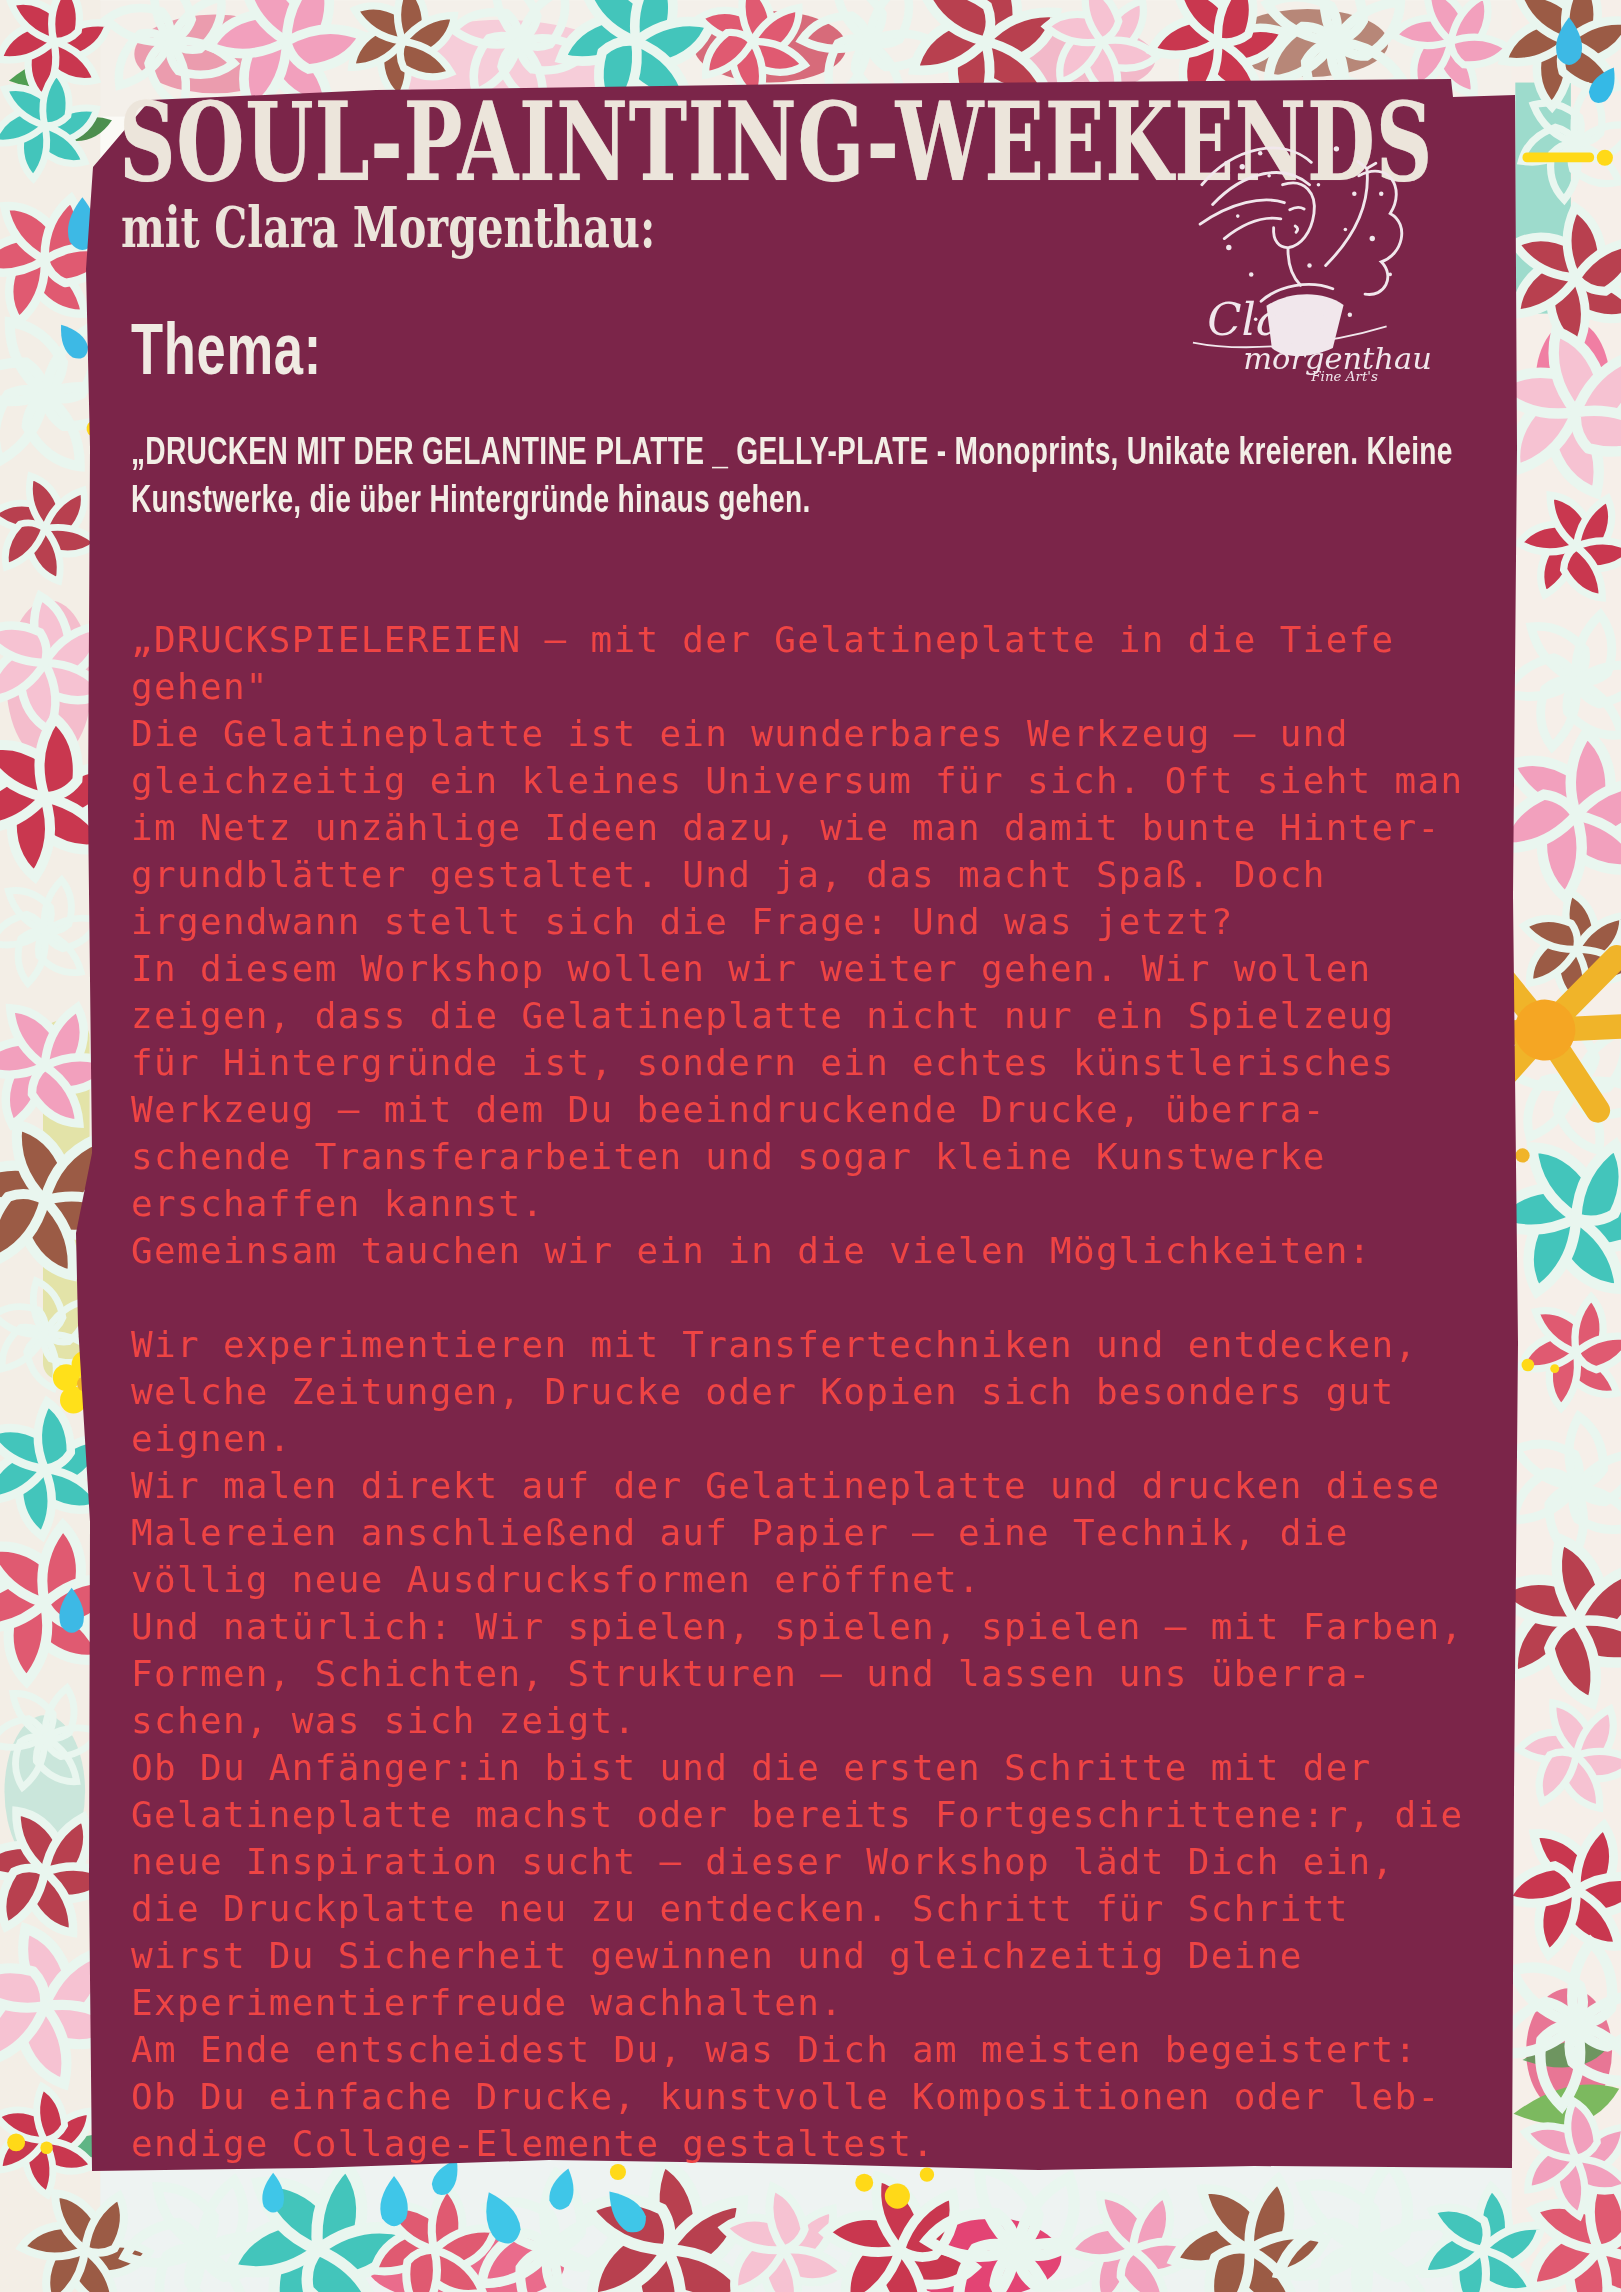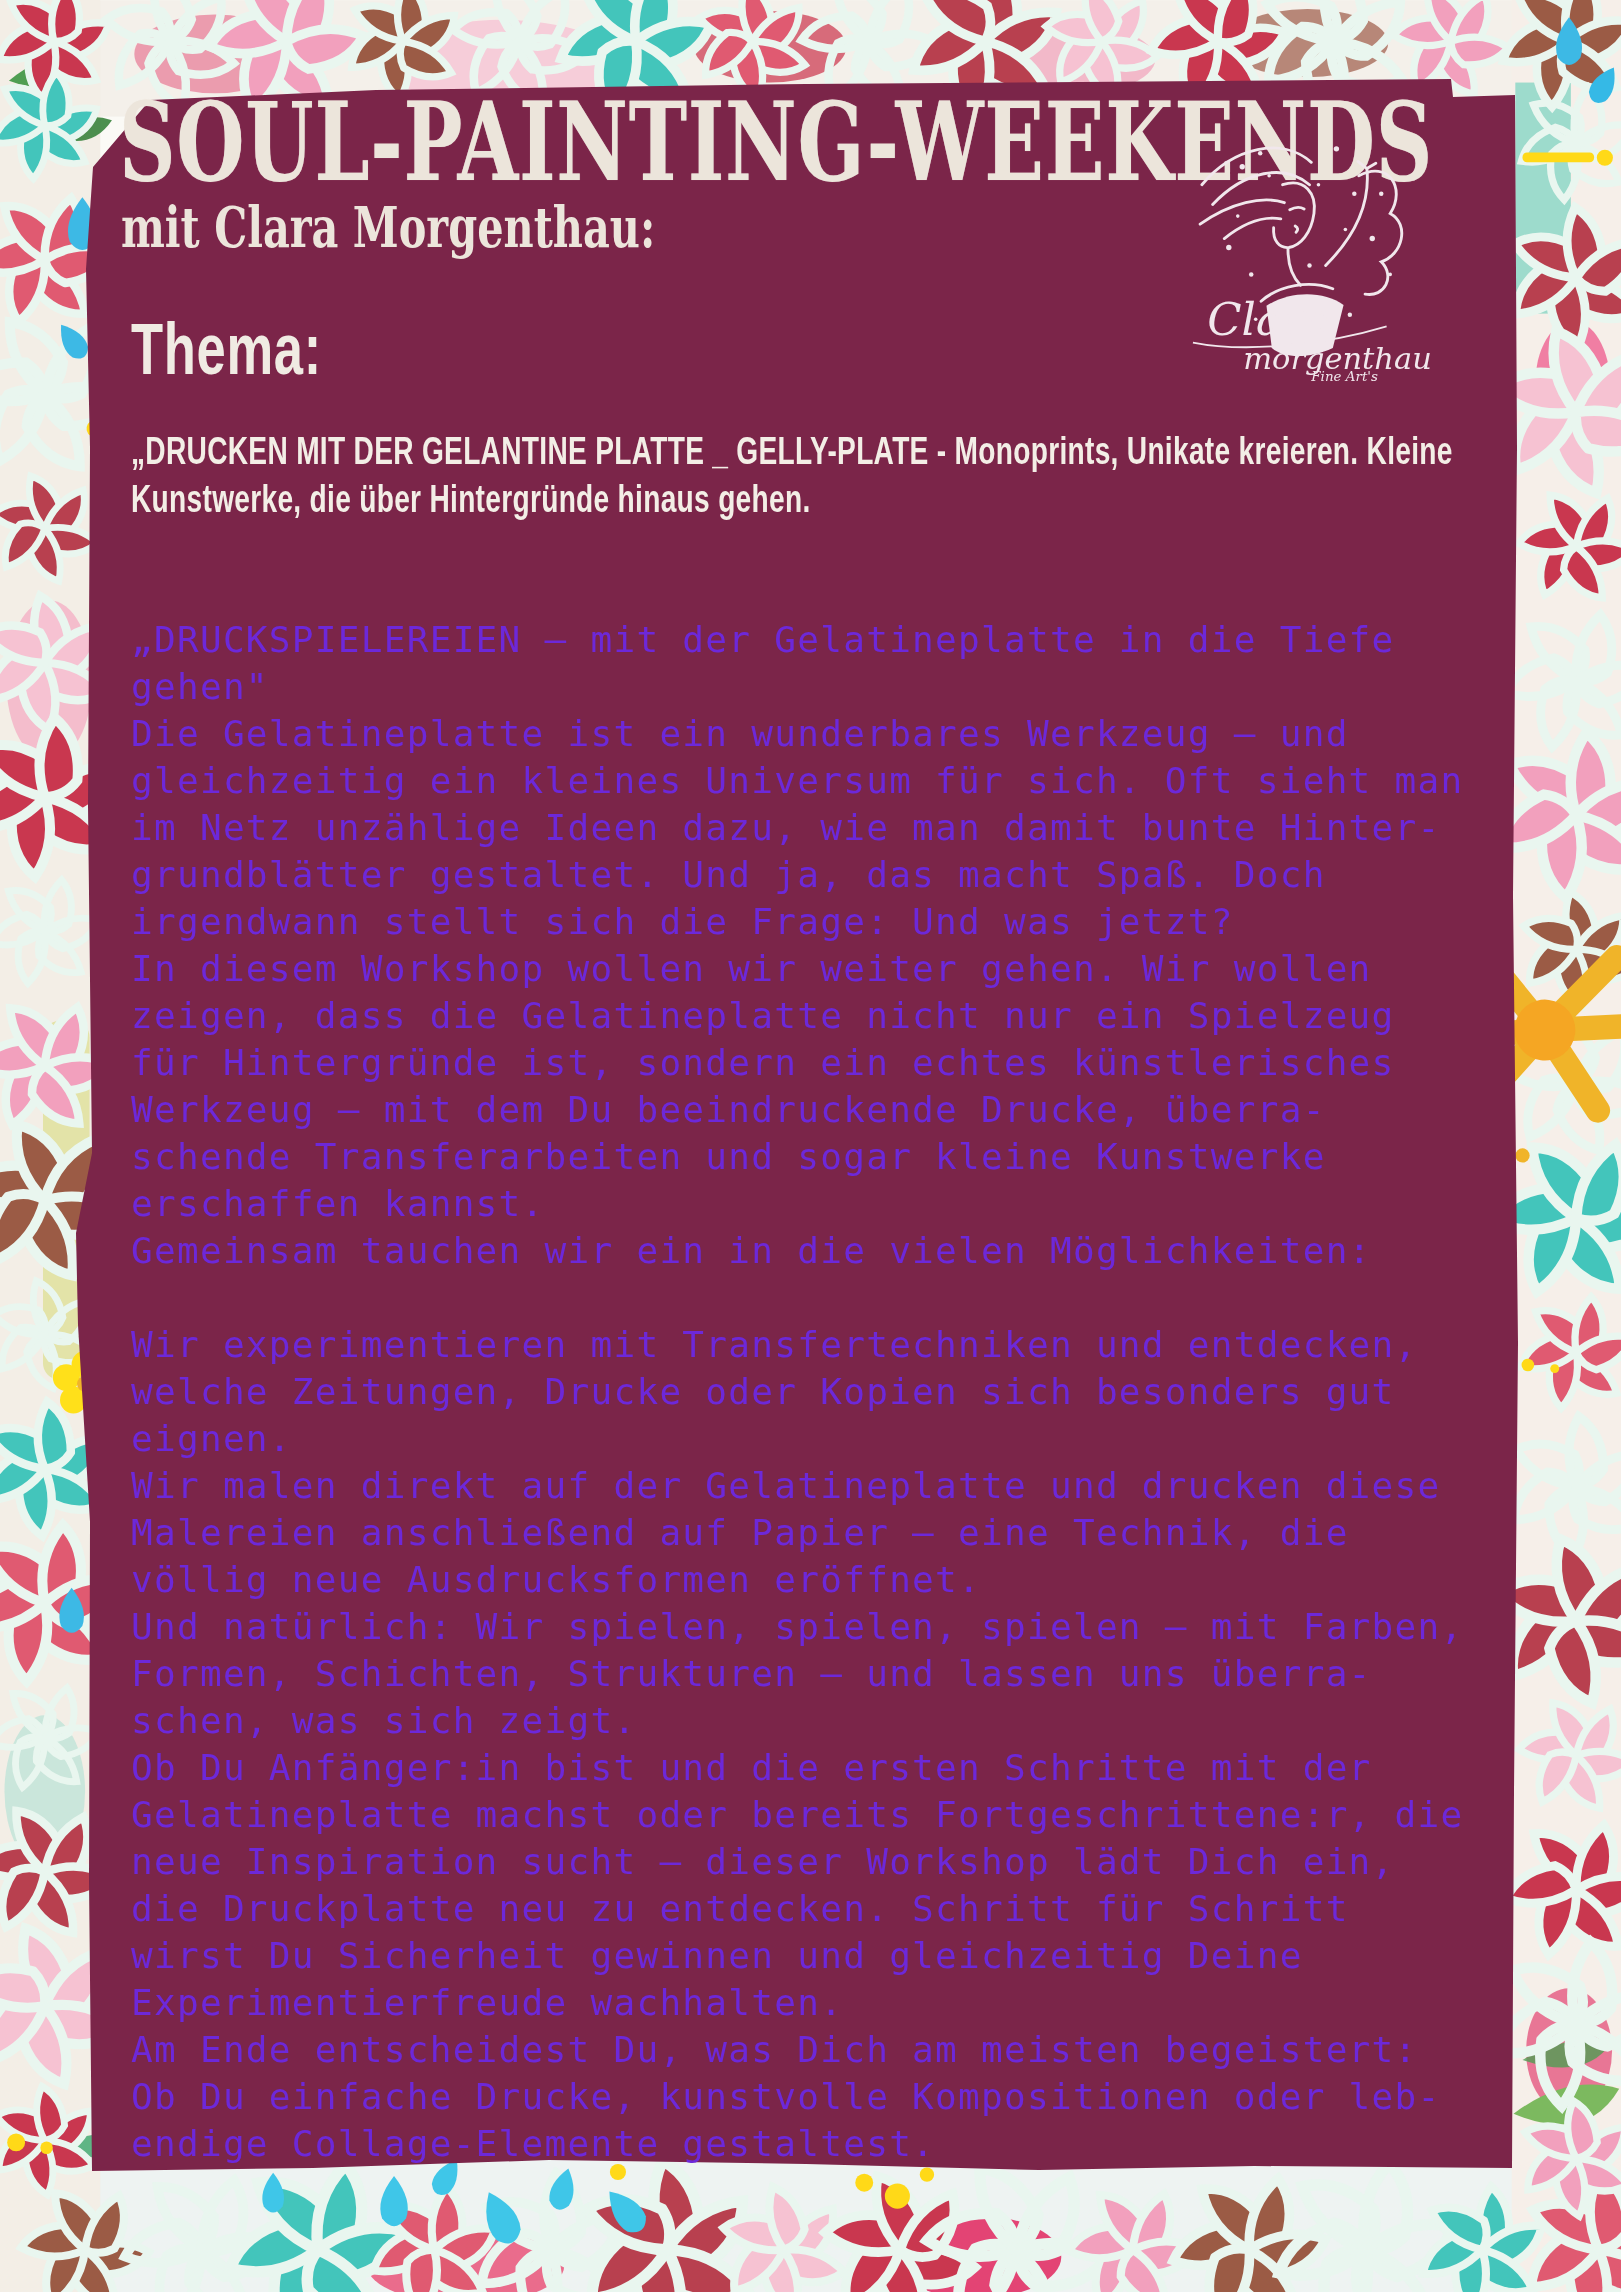--- a/index.html
+++ b/index.html
@@ -233,21 +233,21 @@
         <path d="M20 256 C80 268 170 258 236 238" stroke="#f1e7ec" stroke-width="2" fill="none"></path>
         <text x="36" y="248" font-size="50">Clara</text>
         <text x="76" y="286" font-size="34">morgenthau</text>
         <text x="152" y="299" font-size="15">Fine Art's</text>
       </g>
     </svg>
 
     <div class="thema">Thema:</div>
     <div class="headline">„DRUCKEN MIT DER GELANTINE PLATTE _ GELLY-PLATE - Monoprints, Unikate kreieren. Kleine
 Kunstwerke, die über Hintergründe hinaus gehen.</div>
-    <div class="bodytext" style="color: #6d28d9;">„DRUCKSPIELEREIEN — mit der Gelatineplatte in die Tiefe
+    <div class="bodytext" style="color: #ef4444;">„DRUCKSPIELEREIEN — mit der Gelatineplatte in die Tiefe
 gehen"
 Die Gelatineplatte ist ein wunderbares Werkzeug — und
 gleichzeitig ein kleines Universum für sich. Oft sieht man
 im Netz unzählige Ideen dazu, wie man damit bunte Hinter-
 grundblätter gestaltet. Und ja, das macht Spaß. Doch
 irgendwann stellt sich die Frage: Und was jetzt?
 In diesem Workshop wollen wir weiter gehen. Wir wollen
 zeigen, dass die Gelatineplatte nicht nur ein Spielzeug
 für Hintergründe ist, sondern ein echtes künstlerisches
 Werkzeug — mit dem Du beeindruckende Drucke, überra-

